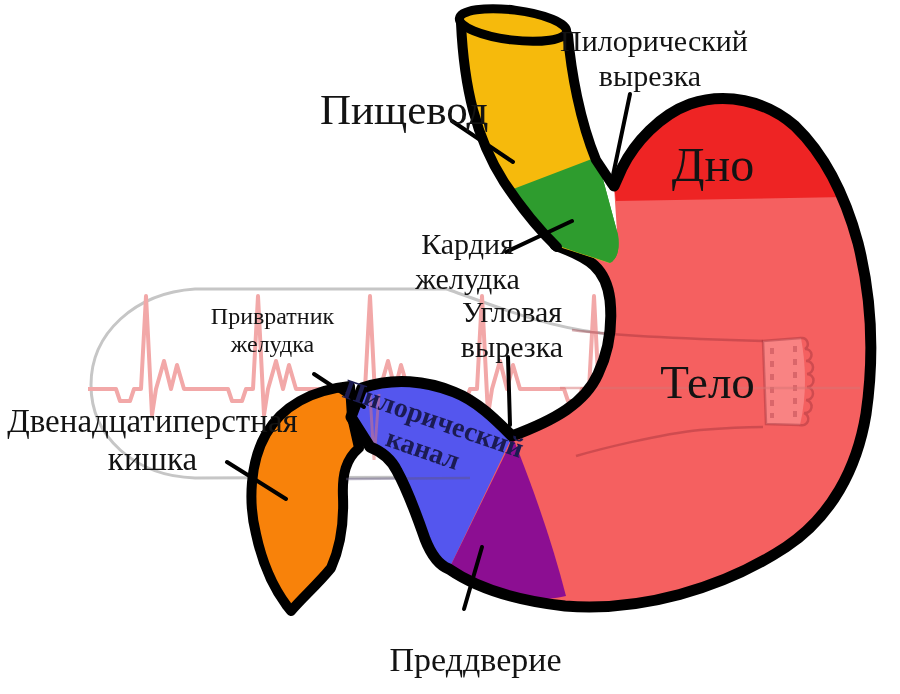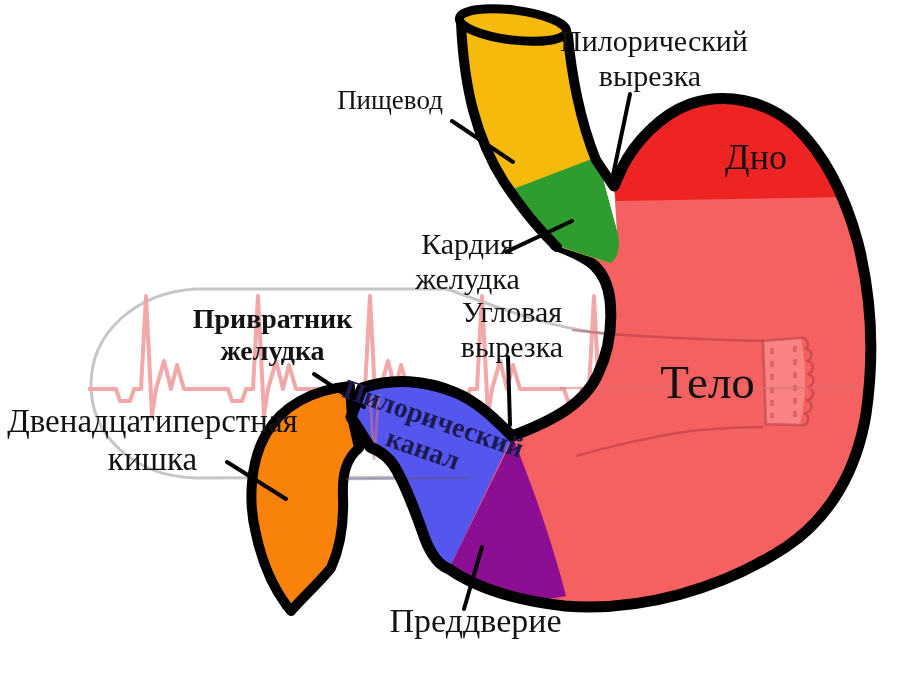--- a/index.html
+++ b/index.html
@@ -89,54 +89,54 @@
     <path d="M 227,462 L 286,499"></path>
     <path d="M 482,547 L 464,609"></path>
   </g>
 </svg>
 
 <div class="lbl" style="left:560px;top:24px;width:180px;font-size:30px;">
   <span>Пилорический</span>
   <span>вырезка</span>
 </div>
 
-<div class="lbl" style="left:320px;top:85px;width:140px;font-size:27px;">
+<div class="lbl" style="left:320px;top:85px;width:140px;font-size:43px;">
   <span>Пищевод</span>
 </div>
 
-<div class="lbl" style="left:706px;top:137px;width:100px;font-size:36px;">
+<div class="lbl" style="left:663px;top:137px;width:100px;font-size:48px;">
   <span>Дно</span>
 </div>
 
 <div class="lbl" style="left:395px;top:227px;width:145px;font-size:30px;">
   <span>Кардия</span>
   <span>желудка</span>
 </div>
 
 <div class="lbl" style="left:437px;top:295px;width:150px;font-size:30px;text-align:center;">
   <span>Угловая</span>
   <span>вырезка</span>
 </div>
 
-<div class="lbl" style="left:170px;top:303px;width:205px;font-size:28px;font-weight:bold;">
+<div class="lbl" style="left:170px;top:303px;width:205px;font-size:24px;">
   <span>Привратник</span>
   <span>желудка</span>
 </div>
 
 <div class="lbl" style="left:645px;top:355px;width:125px;font-size:47px;">
   <span>Тело</span>
 </div>
 
 <div class="lbl" style="left:0px;top:402px;width:305px;font-size:33px;">
   <span>Двенадцатиперстная</span>
   <span>кишка</span>
 </div>
 
 <div class="lbl rot" style="left:328px;top:402px;width:200px;font-size:28px;font-weight:bold;color:#1B1B52;">
   <span>Пилорический</span>
   <span>канал</span>
 </div>
 
-<div class="lbl" style="left:358px;top:601px;width:235px;font-size:34px;">
+<div class="lbl" style="left:358px;top:640px;width:235px;font-size:34px;">
   <span>Преддверие</span>
 </div>
 
 </div>
 
 </body></html>

